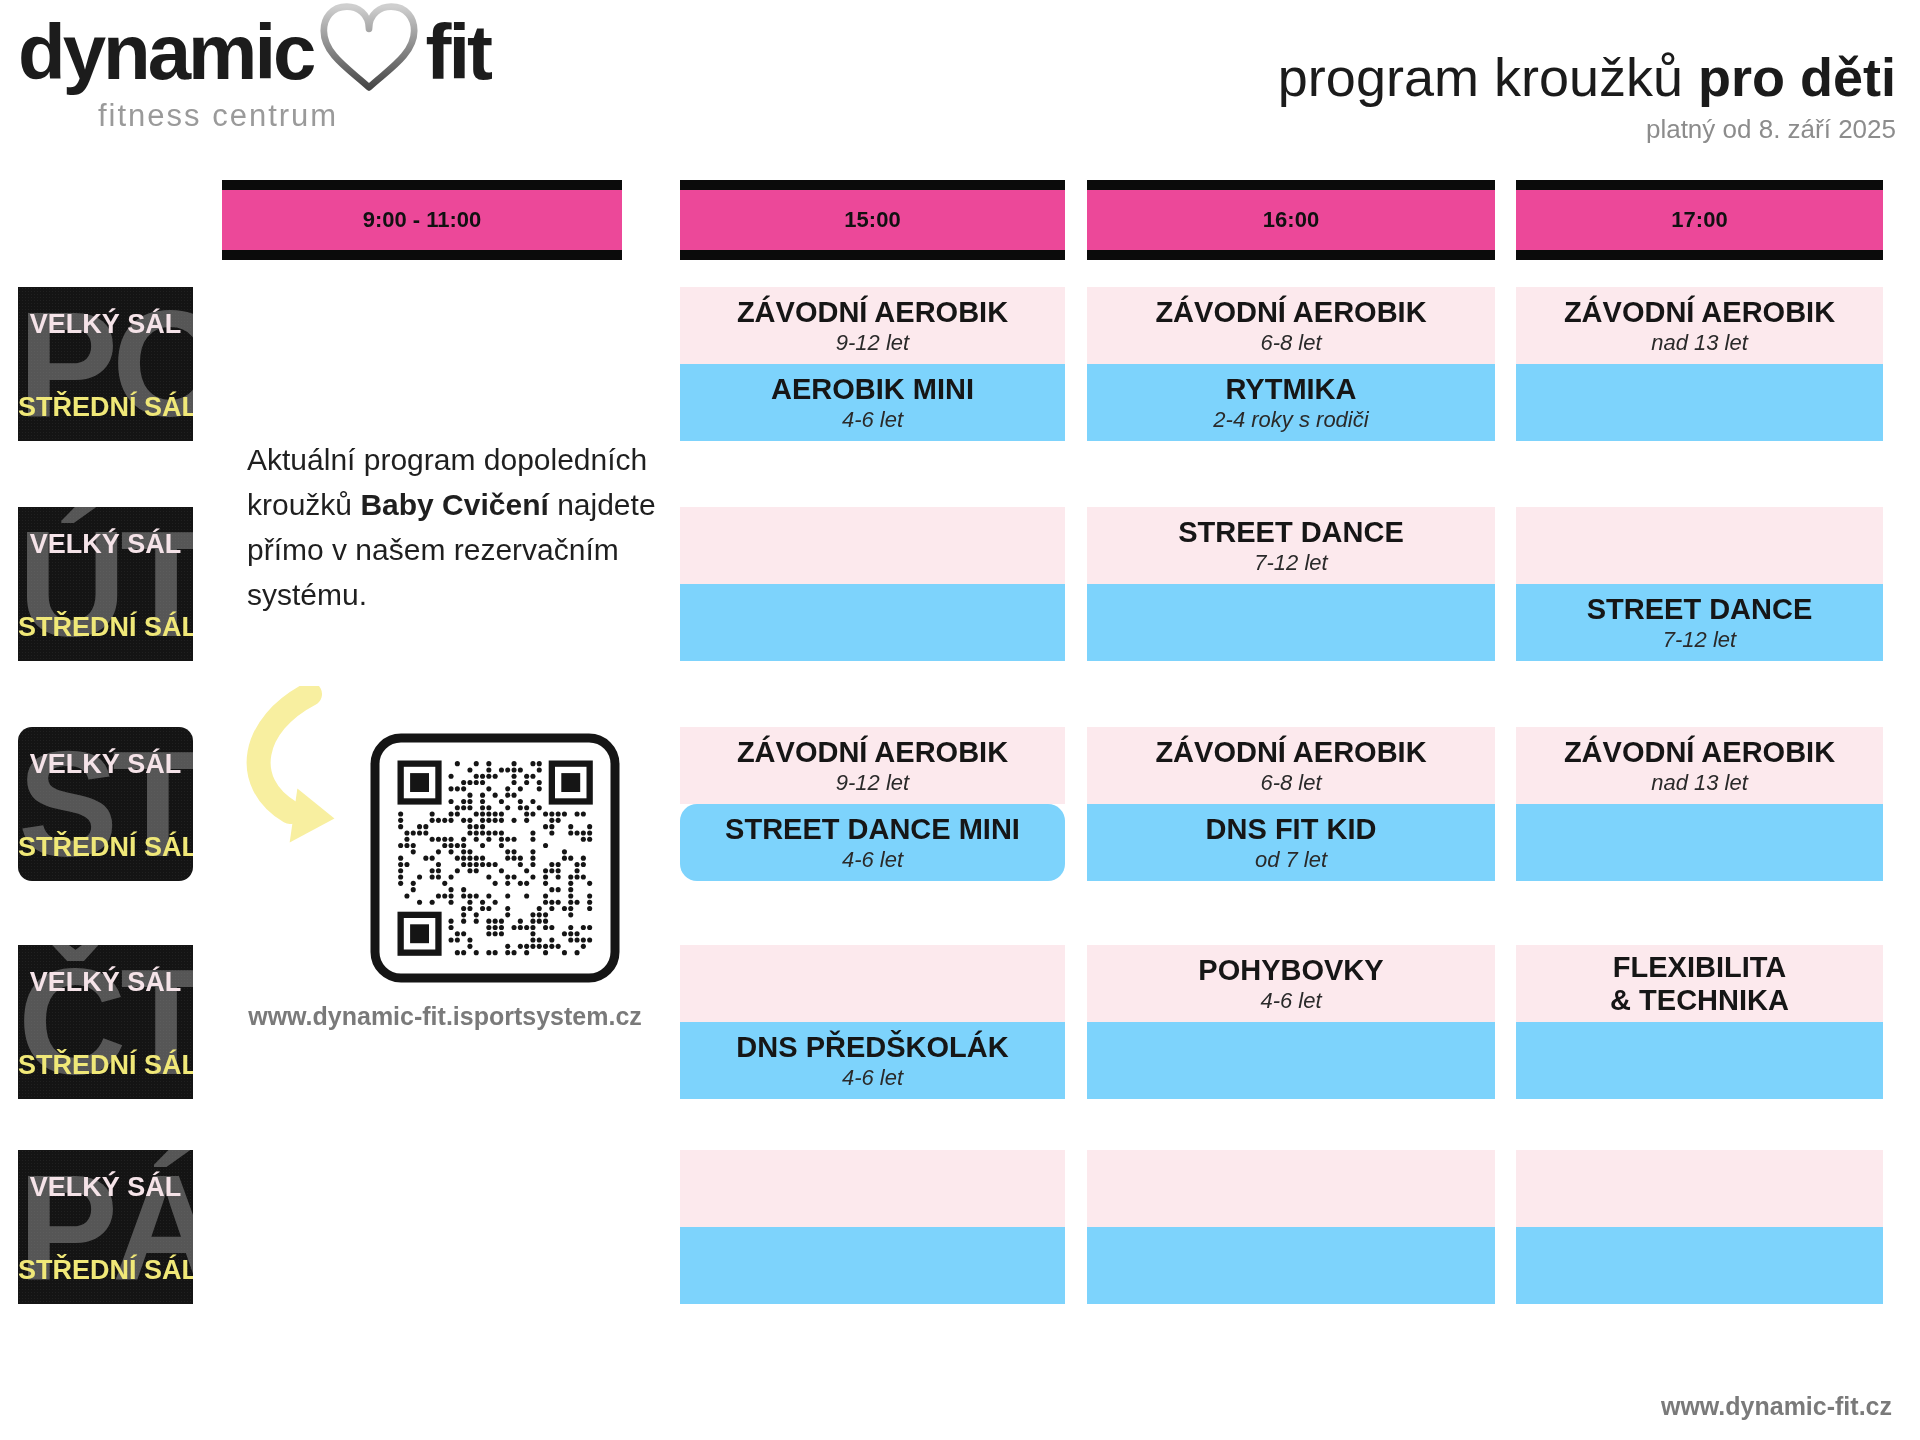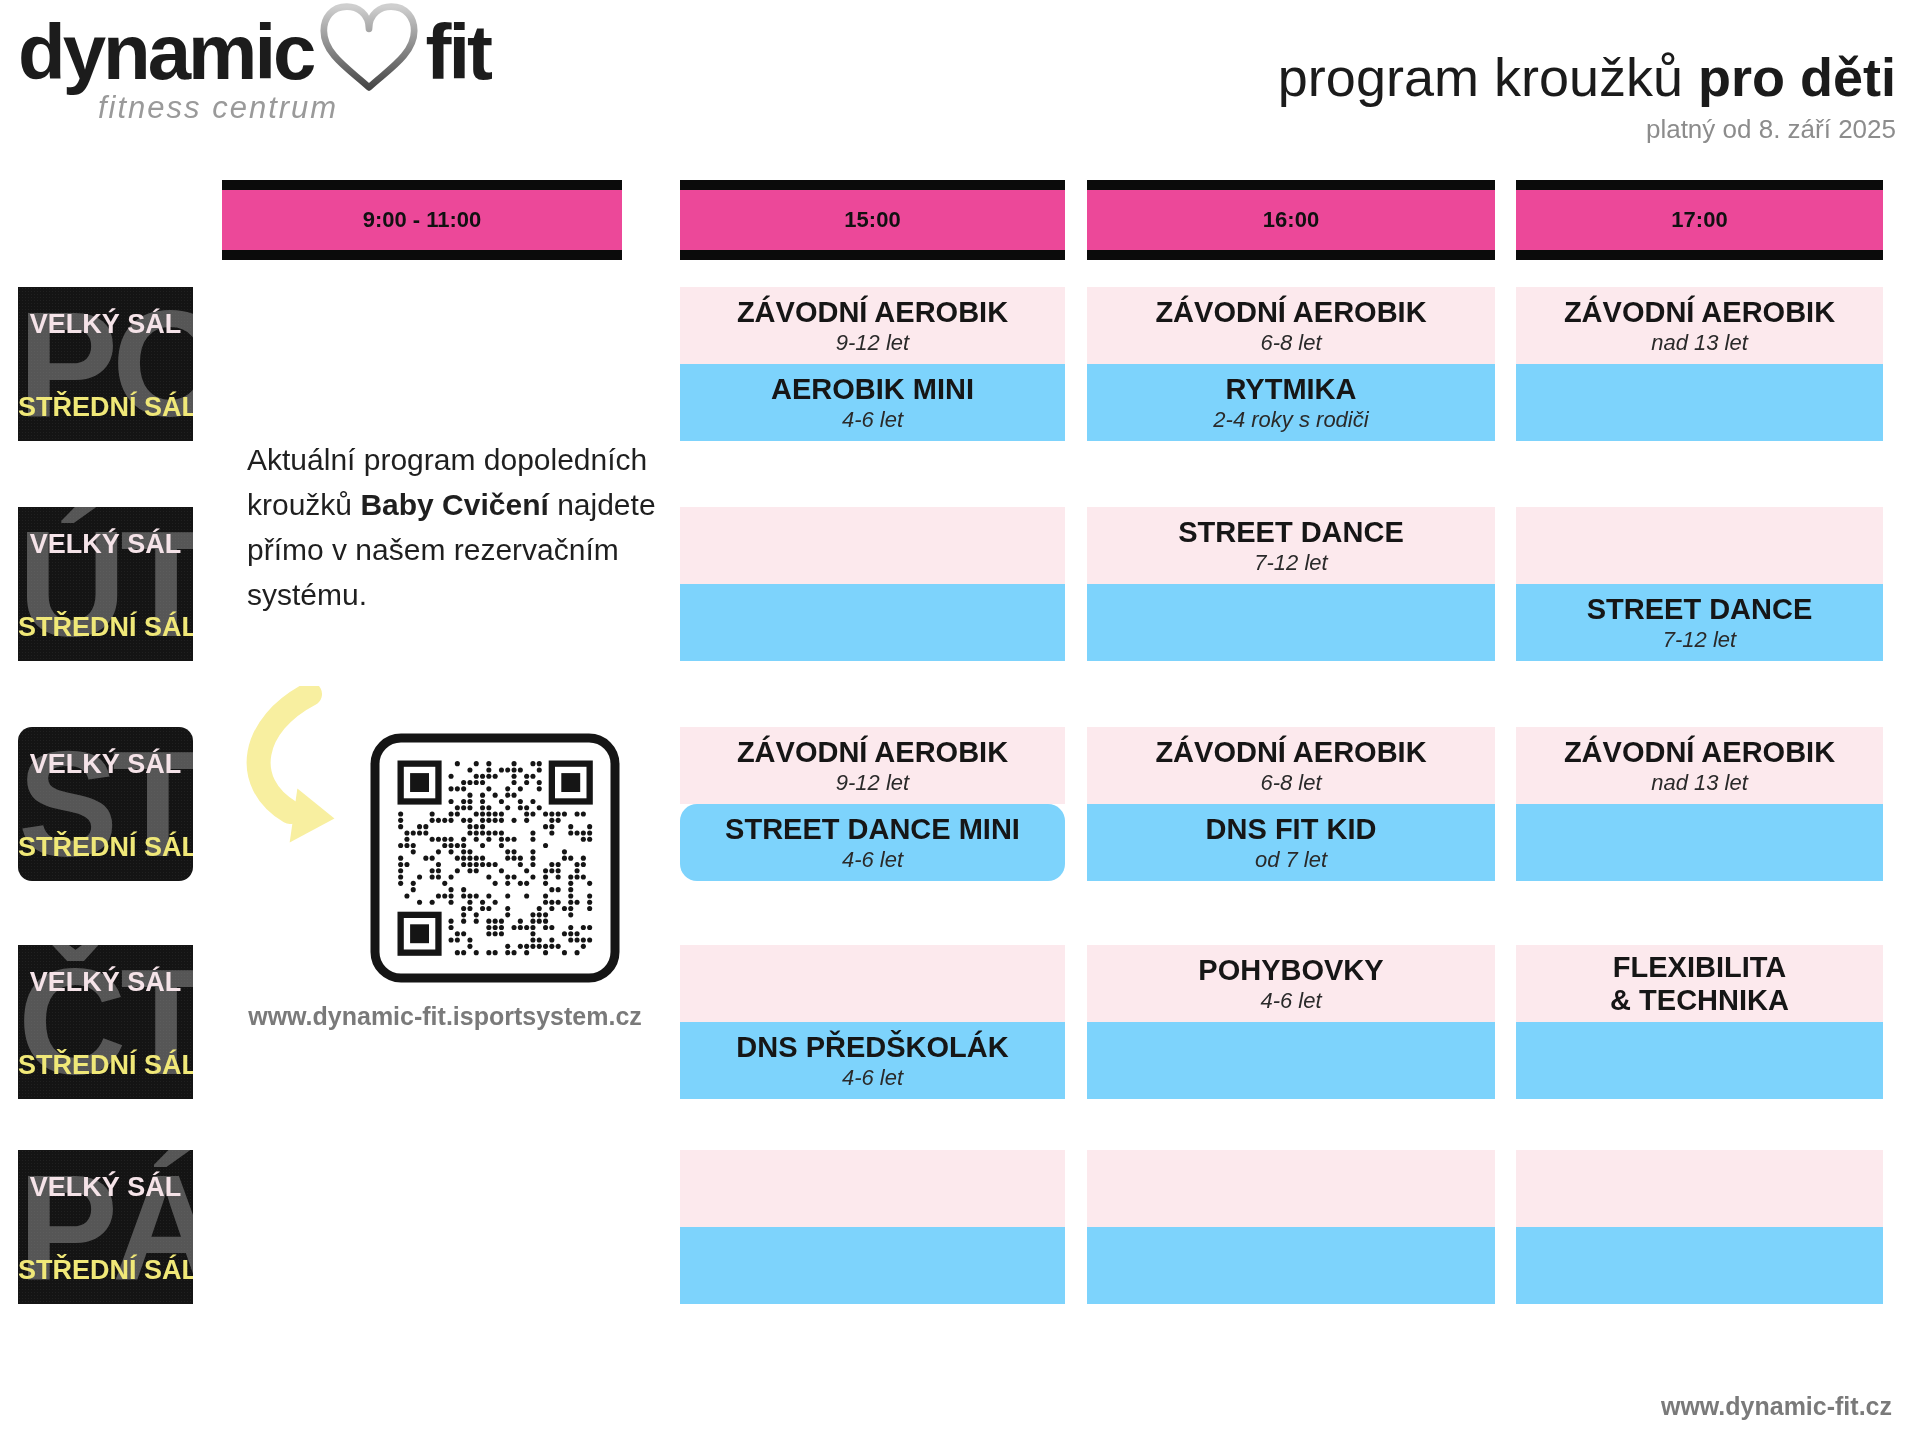--- a/index.html
+++ b/index.html
@@ -3,21 +3,21 @@
 <meta charset="utf-8">
 <style>
   html,body{margin:0;padding:0;background:#fff;}
   .poster{position:relative;width:1920px;height:1440px;background:#ffffff;overflow:hidden;
           font-family:"Liberation Sans",sans-serif;color:#1b1b1b;}
 
   
   .logo-row{position:absolute;left:18px;top:4px;display:flex;align-items:center;
             font-size:78px;font-weight:bold;letter-spacing:-3px;color:#1c1c1c;}
   .logo-heart{margin:0 6px;transform:translateY(-4px);}
-  .tagline{position:absolute;left:98px;top:90px;font-size:31px;color:#9a9a9a;letter-spacing:2px;font-style:italic;}
+  .tagline{position:absolute;left:98px;top:98px;font-size:31px;color:#9a9a9a;letter-spacing:2px;}
 
   
   .title-block{position:absolute;right:24px;top:46px;text-align:right;}
   .main-title{font-size:54px;color:#1b1b1b;white-space:nowrap;}
   .main-title strong{font-weight:bold;}
   .valid-from{font-size:26px;color:#8c8c8c;margin-top:6px;}
 
   
   .time-header{position:absolute;top:180px;height:80px;box-sizing:border-box;
                border-top:10px solid #0b0b0b;border-bottom:10px solid #0b0b0b;

